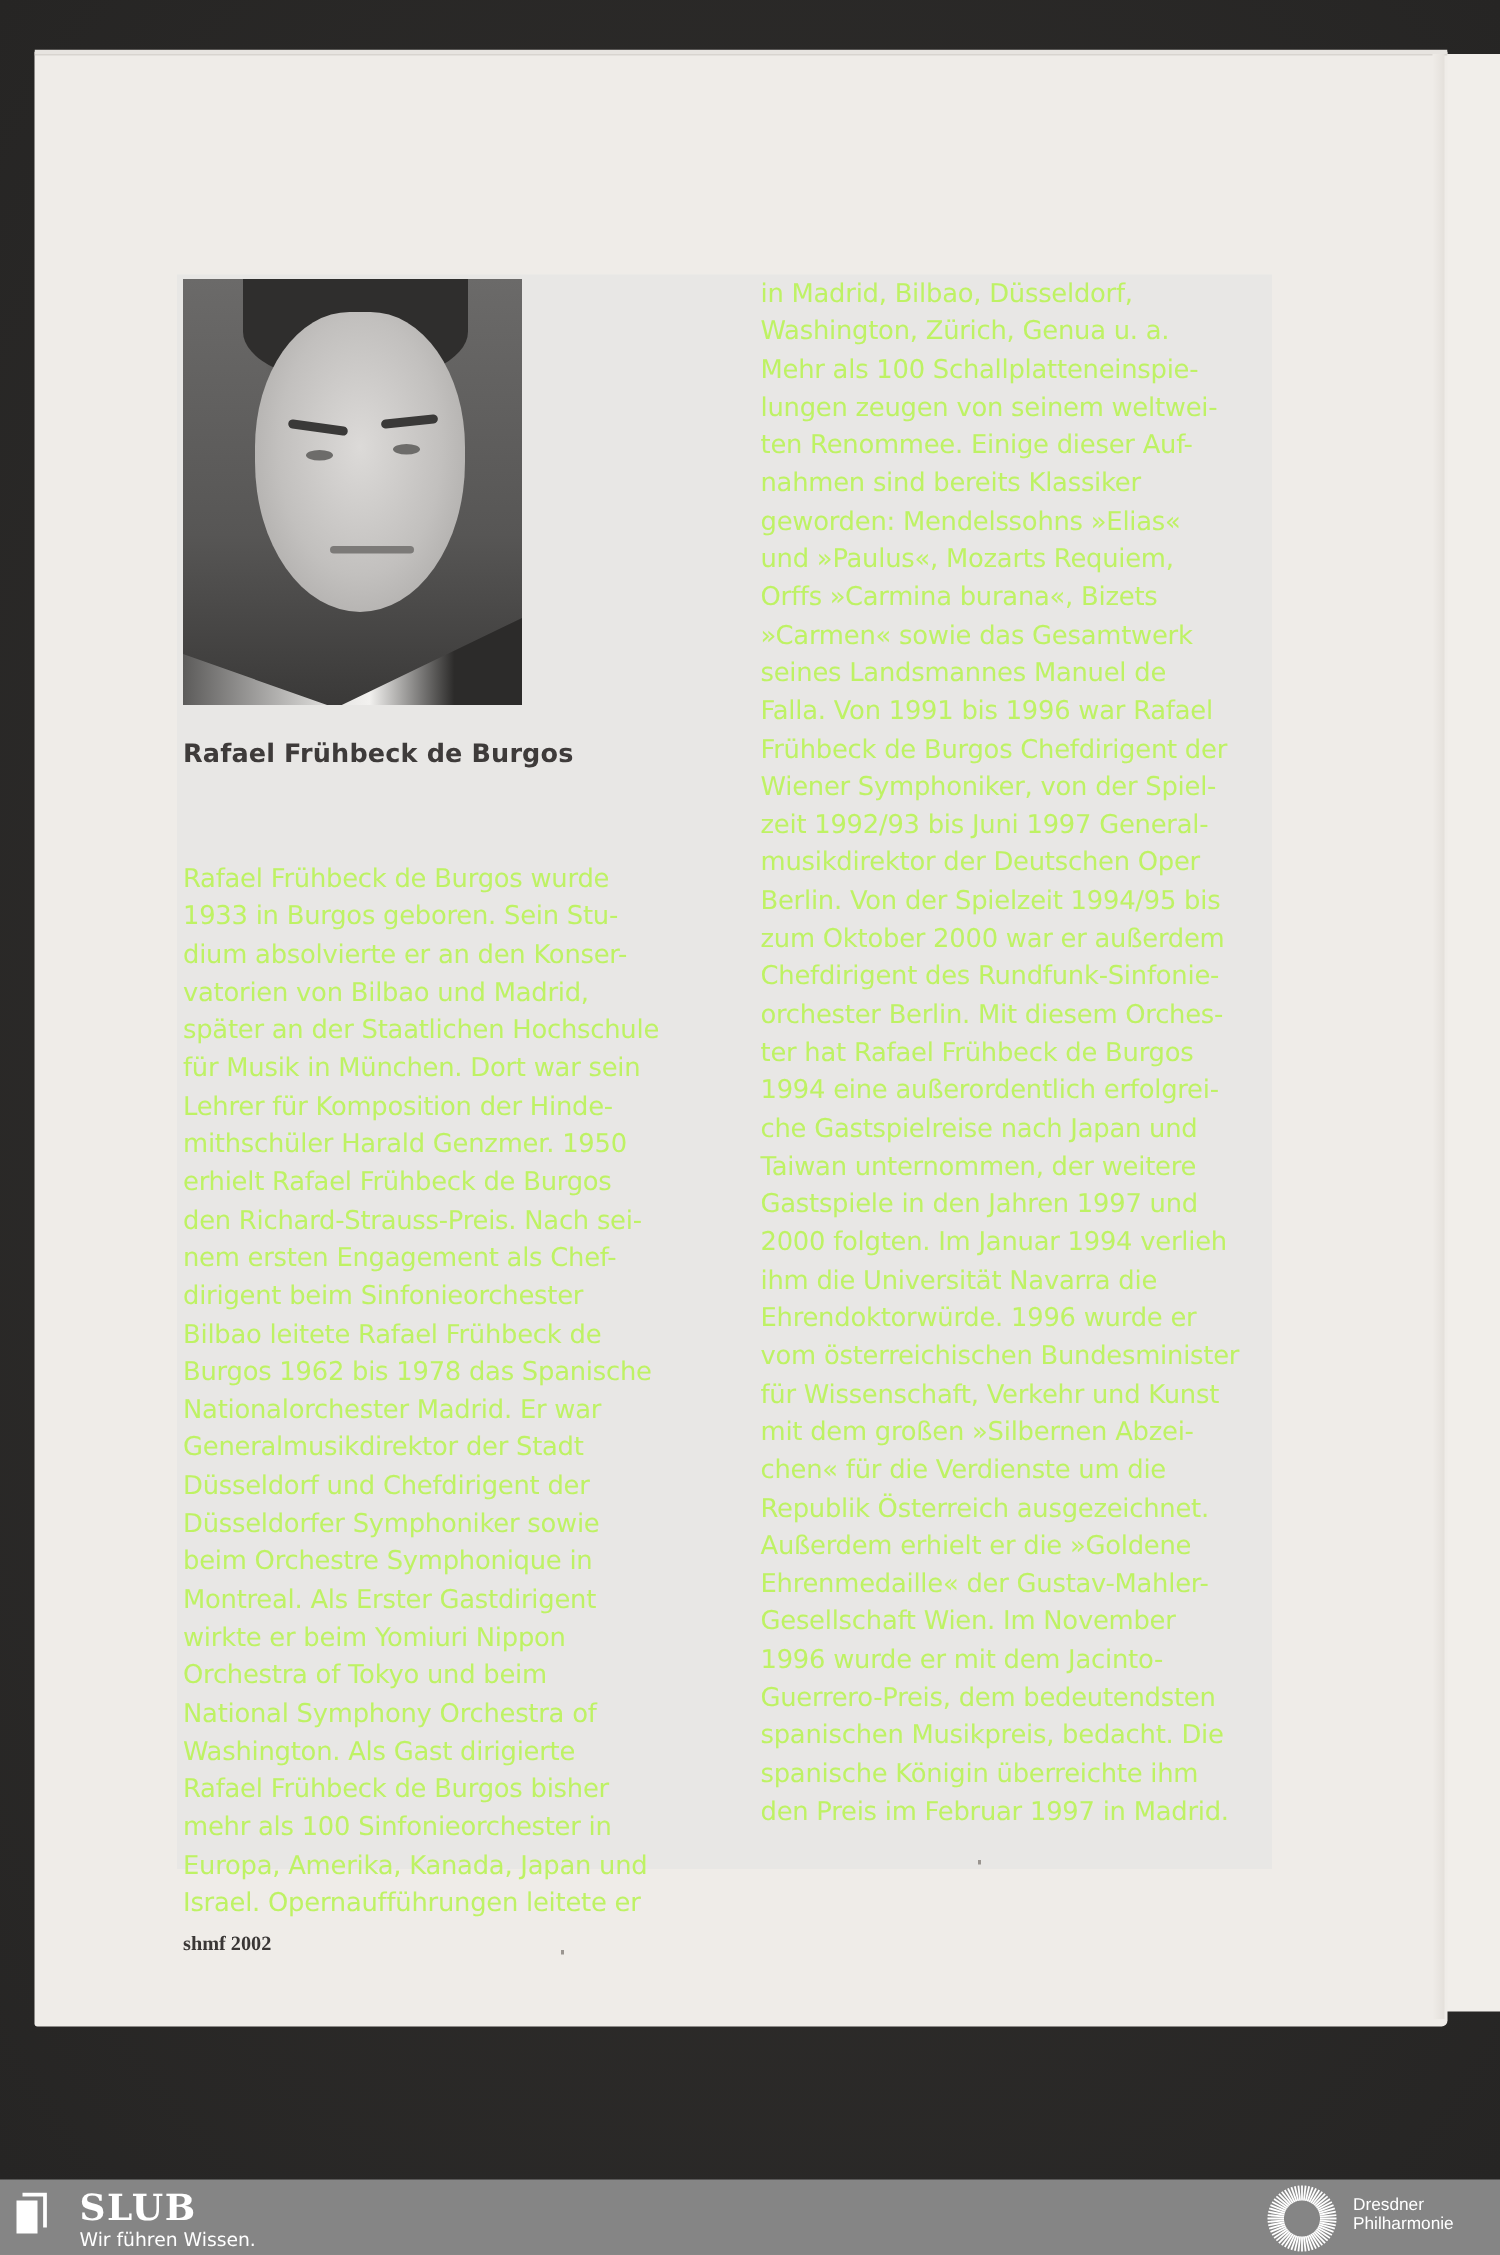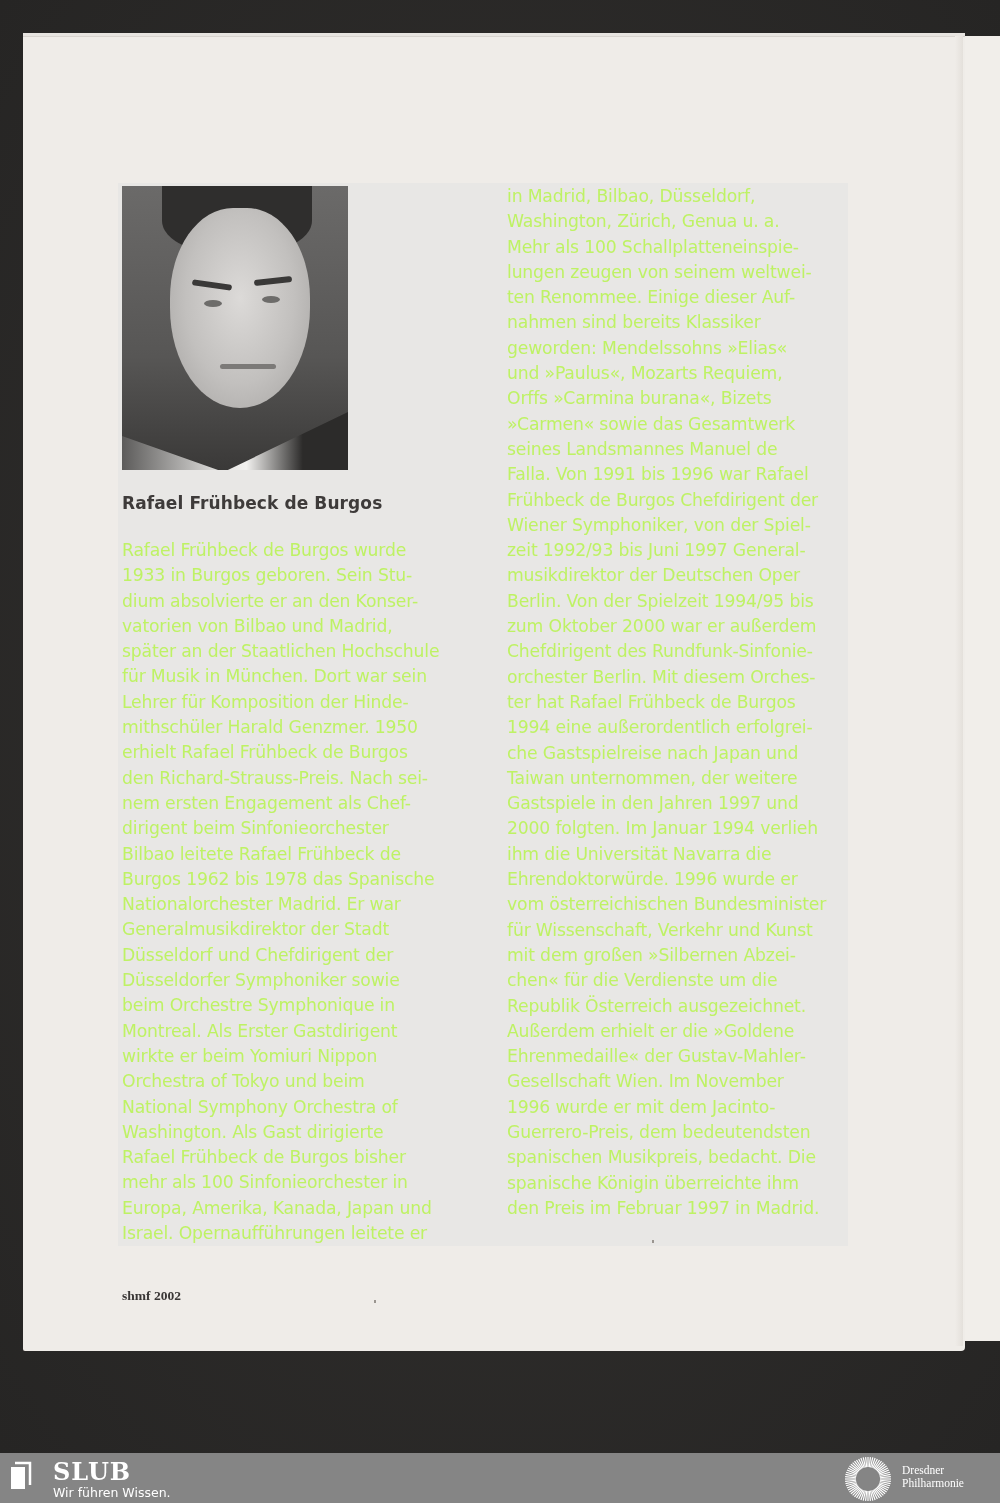--- a/index.html
+++ b/index.html
@@ -65,21 +65,21 @@
       position: absolute; left: 122px; top: 493px;
       font-family: "DejaVu Sans", sans-serif; font-weight: bold;
       font-size: 17px; color: #3e3b3a; letter-spacing: 0.1px; white-space: nowrap;
     }
     .col {
       position: absolute; width: 360px;
       font-family: "DejaVu Sans", sans-serif; font-size: 17.2px; line-height: 25.3px;
       color: #bef264; letter-spacing: -0.15px;
     }
     .col .line { display: block; white-space: nowrap; height: 25.3px; }
-    .col-left { left: 122px; top: 538px; }
+    .col-left { left: 122px; top: 574px; }
     .col-right { left: 507px; top: 184px; }
     .folio {
       position: absolute; left: 122px; top: 1288px;
       font-family: Liberation Serif, serif; font-weight: bold; font-size: 13.5px; color: #3a3736;
     }
     .speck { position: absolute; width: 2px; height: 3px; background: #9a9590; }
     .footer {
       position: absolute; left: 0; top: 1453px; width: 1000px; height: 64px;
       background: #858585;
     }
@@ -88,21 +88,21 @@
       position: absolute; left: 53px; top: 4px;
       font-family: "DejaVu Serif", serif; font-weight: bold; font-size: 24px; color: #ffffff; letter-spacing: 1px;
     }
     .slub-tag {
       position: absolute; left: 53px; top: 32px;
       font-family: "DejaVu Sans", sans-serif; font-size: 12.5px; color: #ffffff; text-align: center;
     }
     .dp-icon { position: absolute; left: 842px; top: 2px; width: 52px; height: 48px; }
     .dp-name {
       position: absolute; left: 902px; top: 11px;
-      font-family: Liberation Serif, serif; font-size: 11.5px; line-height: 13px; color: #ffffff;
+      font-family: Liberation Sans, sans-serif; font-size: 11.5px; line-height: 13px; color: #ffffff;
     }
   </style>
 </head>
 <body>
 
 <div class="scan-bg"></div>
 <div class="page-next"></div>
 <div class="page"></div>
 <div class="page-fold"></div>
 

